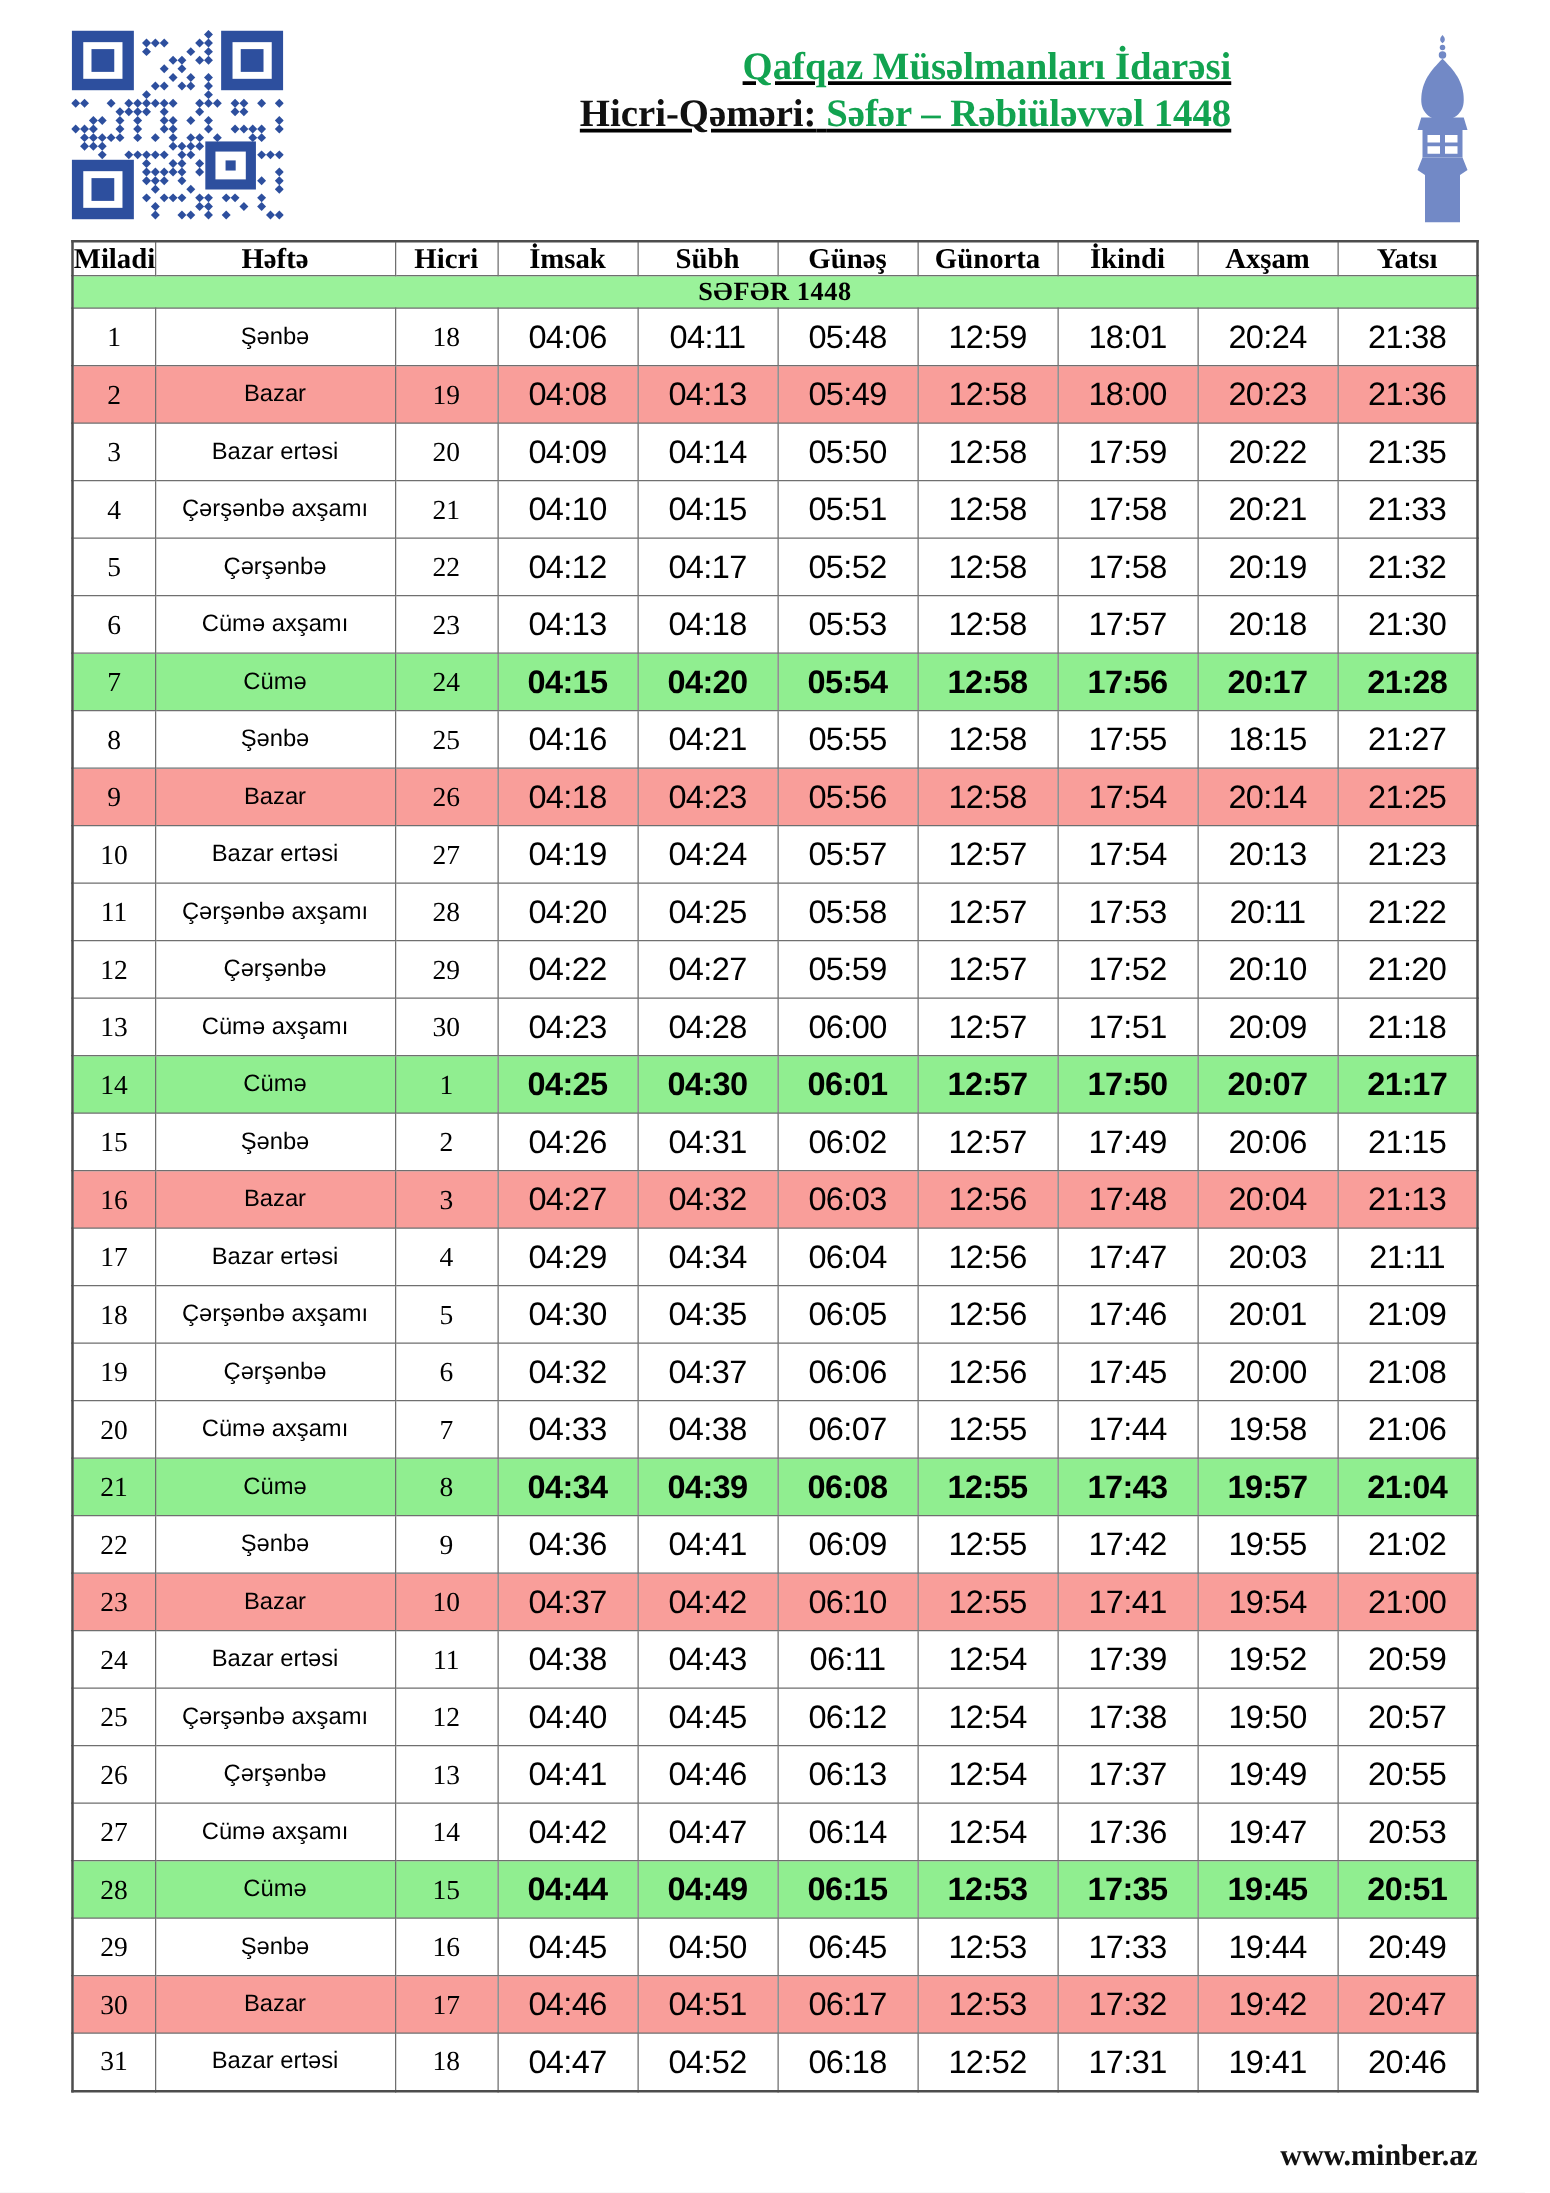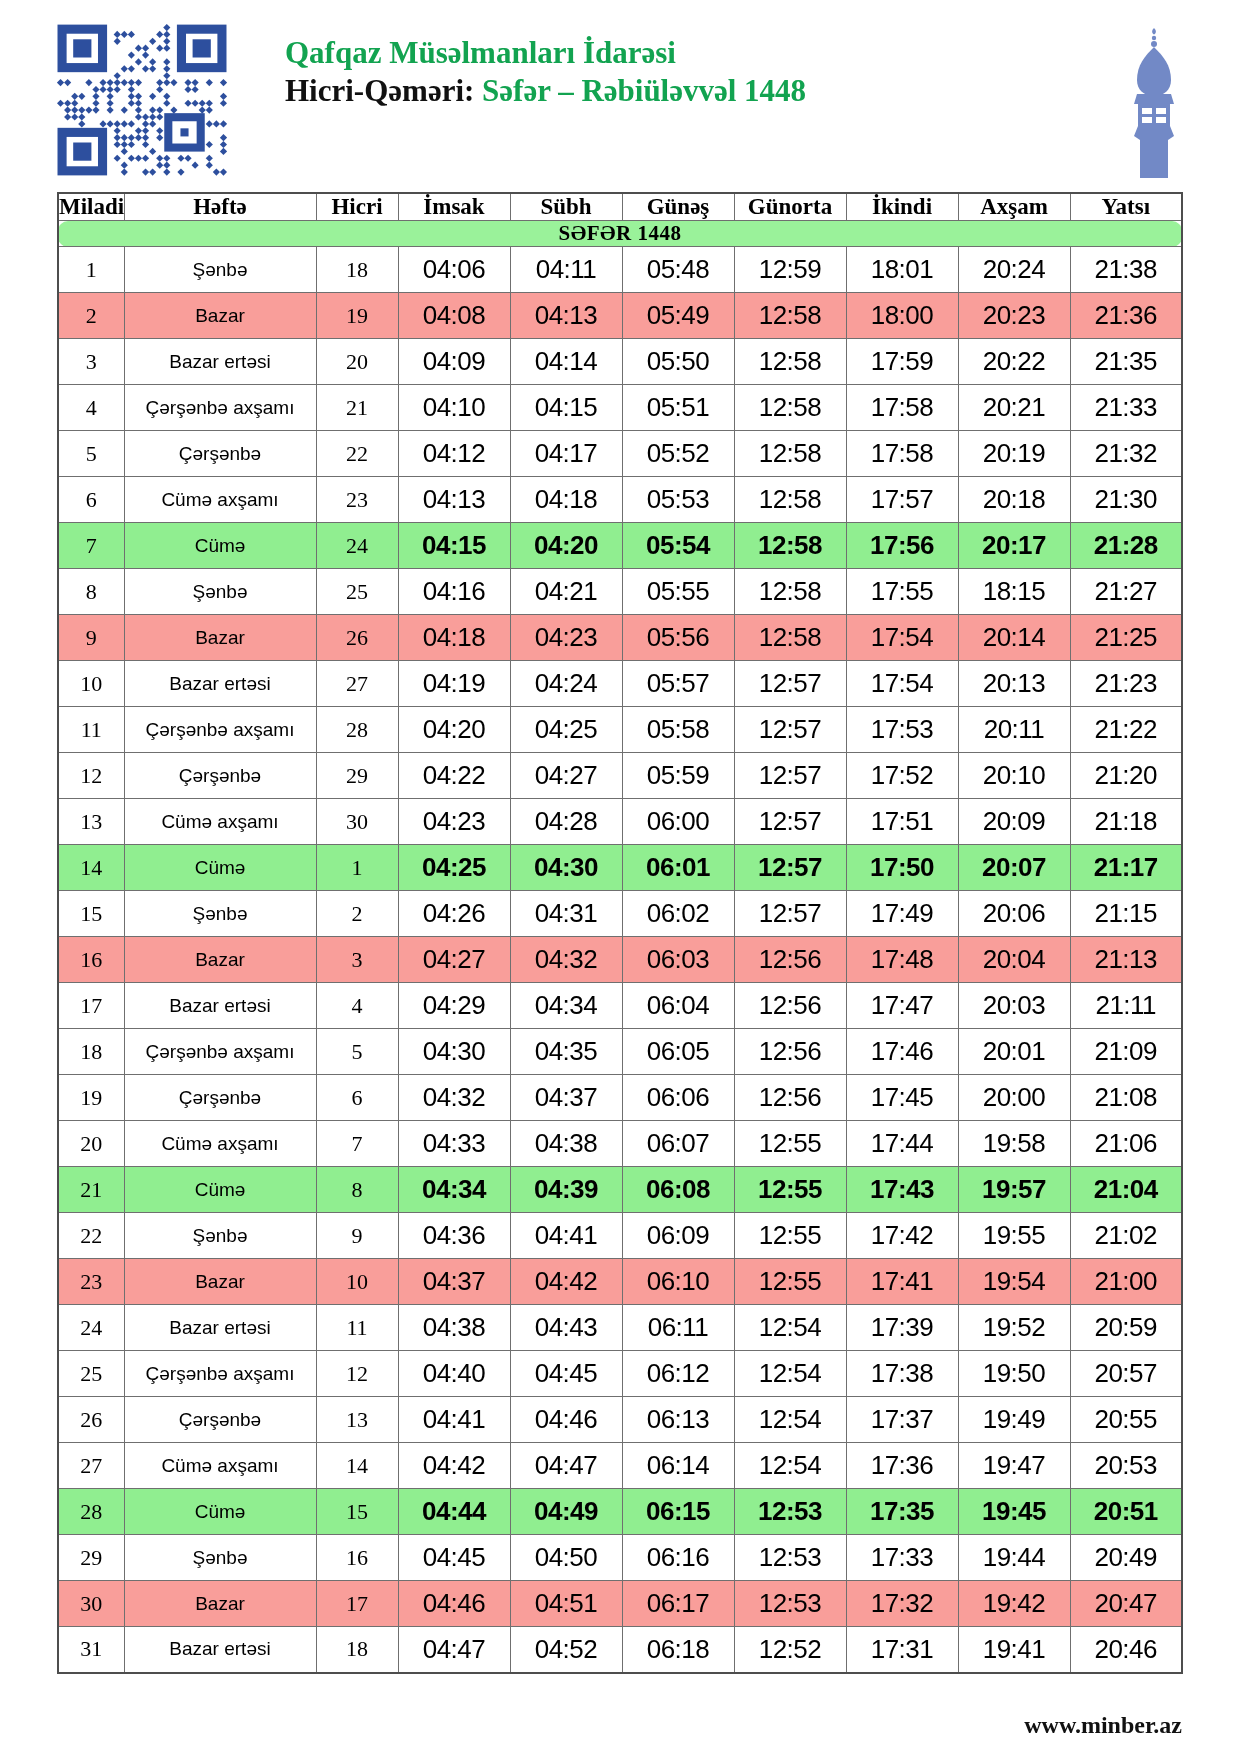--- a/index.html
+++ b/index.html
@@ -21,21 +21,21 @@
     margin:0 auto;
     background:#ffffff;
     font-family:"Liberation Serif", serif;
     overflow:hidden;
   }
   
   .qr{ position:absolute; left:57px; top:24px; width:170px; height:152px; }
   .minaret{ position:absolute; left:1124px; top:28px; width:60px; height:150px; }
   .titles{
     position:absolute; left:285px; top:34px; width:700px;
-    text-align:left; font-weight:bold; line-height:1.22;
+    text-align:right; font-weight:bold; line-height:1.22;text-decoration:underline;
   }
   .t-org{ font-size:31px; color:var(--green); }
   .t-main{ font-size:33px; }
   .t-main .g{ color:var(--green); }
   .t-main .sep{ color:#111; }
   .t-main .city{ color:var(--blue); }
   .t-miladi{ font-size:30px; color:#111; }
   .t-miladi .val{ color:var(--brown); }
   .t-hicri{ font-size:31px; color:#111; }
   .t-hicri .val{ color:var(--green); }
@@ -49,21 +49,21 @@
     border:1.6px solid var(--border);
     text-align:center; vertical-align:middle;
     color:#000; overflow:hidden; white-space:nowrap;
   }
   tr.head th{
     height:24px; font-size:23px; font-weight:bold;
     font-family:"Liberation Serif", serif; background:#fff;
   }
   td.section-cell{
     height:24px; font-size:21px; font-weight:bold;
-    background:var(--section); letter-spacing:.5px;border-radius:10px;
+    background:var(--section); letter-spacing:.5px;
   }
   tr.row td{ height:46px; }
   td.serif-num{ font-family:"Liberation Serif", serif; font-size:22px; }
   td.day{ font-family:"Liberation Sans", sans-serif; font-size:19px; }
   td.time{ font-family:"Liberation Sans", sans-serif; font-size:26px; letter-spacing:-0.5px; }
   tr.sunday td{ background:var(--sunday); }
   tr.friday td{ background:var(--friday); }
   tr.friday td.time{ font-weight:bold; }
   
   .footer{
@@ -630,21 +630,21 @@
           <td class="time">17:35</td>
           <td class="time">19:45</td>
           <td class="time">20:51</td>
         </tr>
         <tr class="row normal">
           <td class="serif-num">29</td>
           <td class="day">Şənbə</td>
           <td class="serif-num">16</td>
           <td class="time">04:45</td>
           <td class="time">04:50</td>
-          <td class="time">06:16</td>
+          <td class="time">06:45</td>
           <td class="time">12:53</td>
           <td class="time">17:33</td>
           <td class="time">19:44</td>
           <td class="time">20:49</td>
         </tr>
         <tr class="row sunday">
           <td class="serif-num">30</td>
           <td class="day">Bazar</td>
           <td class="serif-num">17</td>
           <td class="time">04:46</td>

